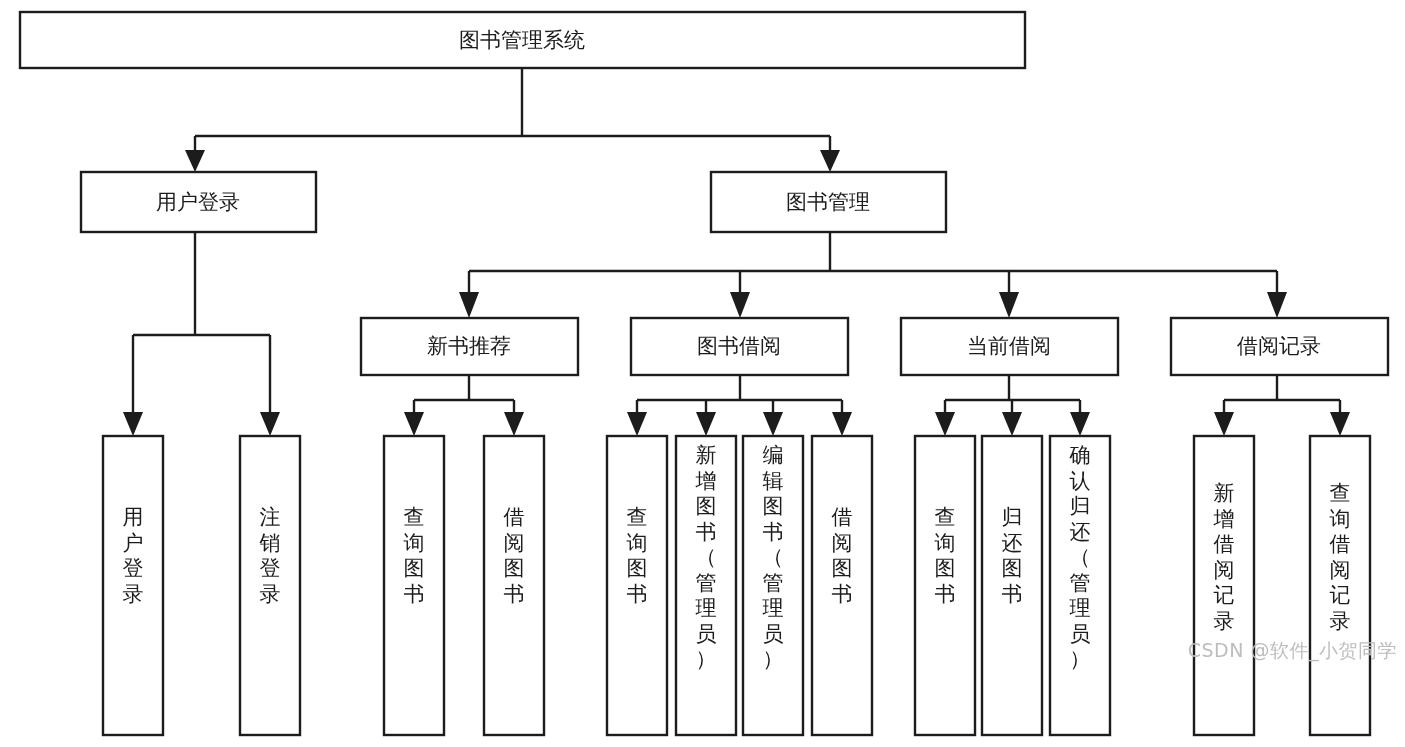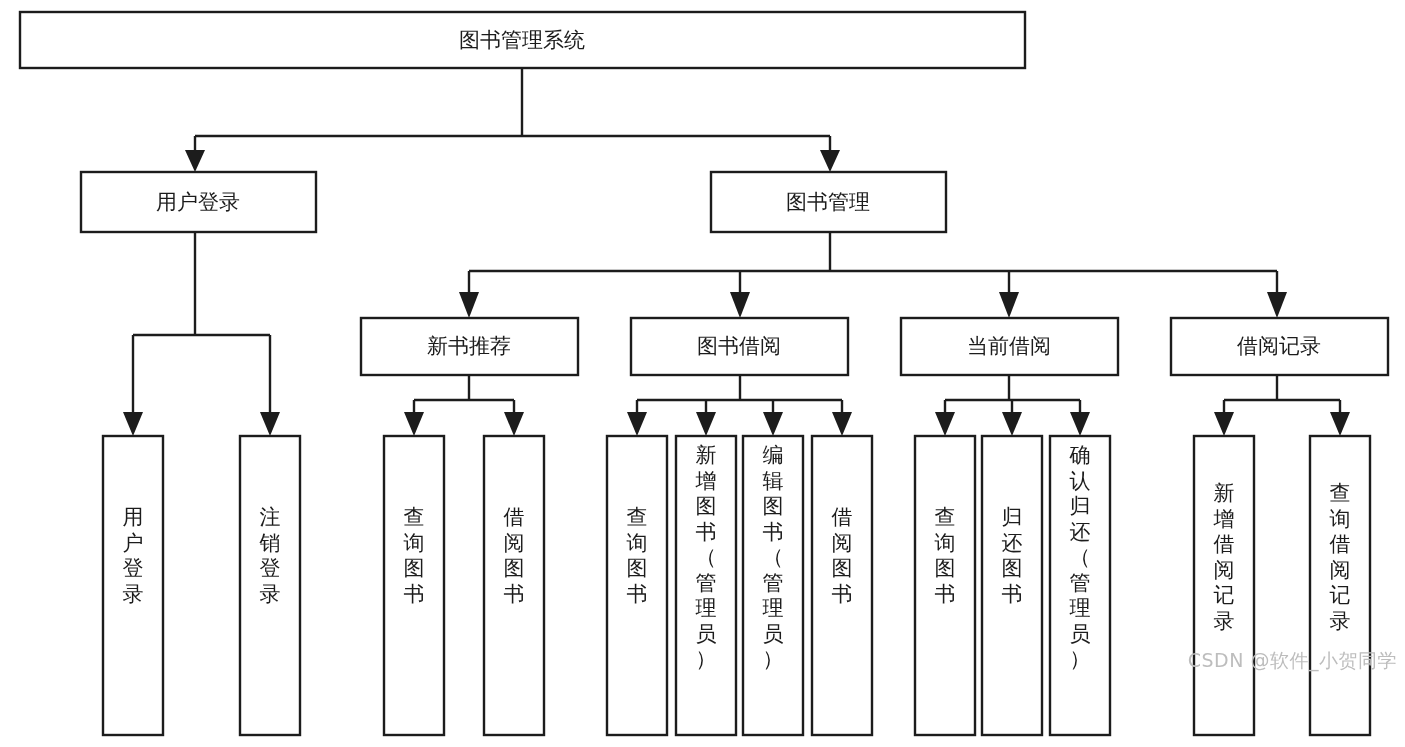--- a/index.html
+++ b/index.html
@@ -48,21 +48,21 @@
     stroke: #1c1c1c;
     stroke-width: 2.4;
     fill: none;
   }
   .arrow-head {
     fill: #1c1c1c;
   }
   .watermark {
     position: absolute;
     right: 8px;
-    bottom: 6px;
+    bottom: 16px;
     font-family: "DejaVu Sans", "Liberation Sans", sans-serif;
     font-size: 19px;
     color: #bdbdbd;
     white-space: nowrap;
     letter-spacing: 0.5px;
     pointer-events: none;
   }
 </style>
 </head>
 <body>

